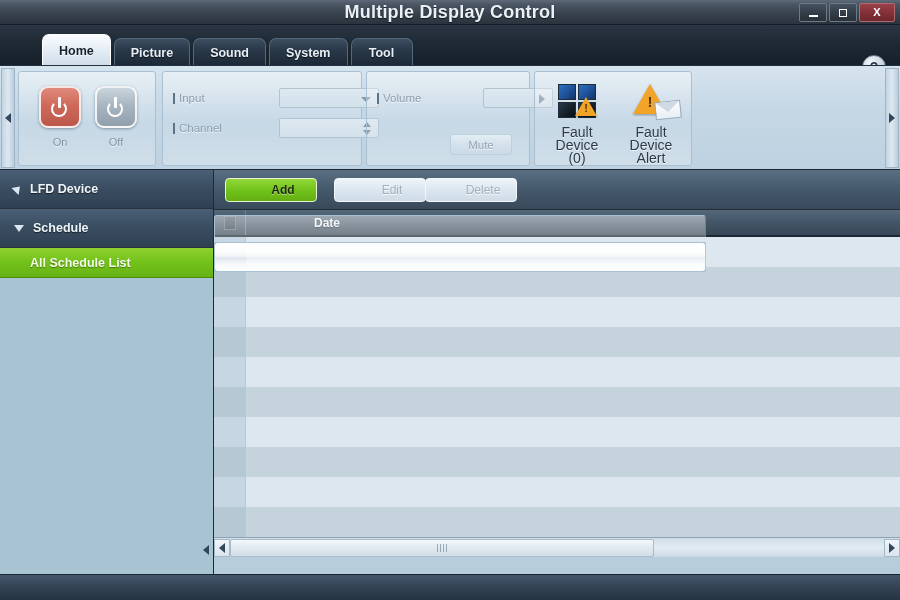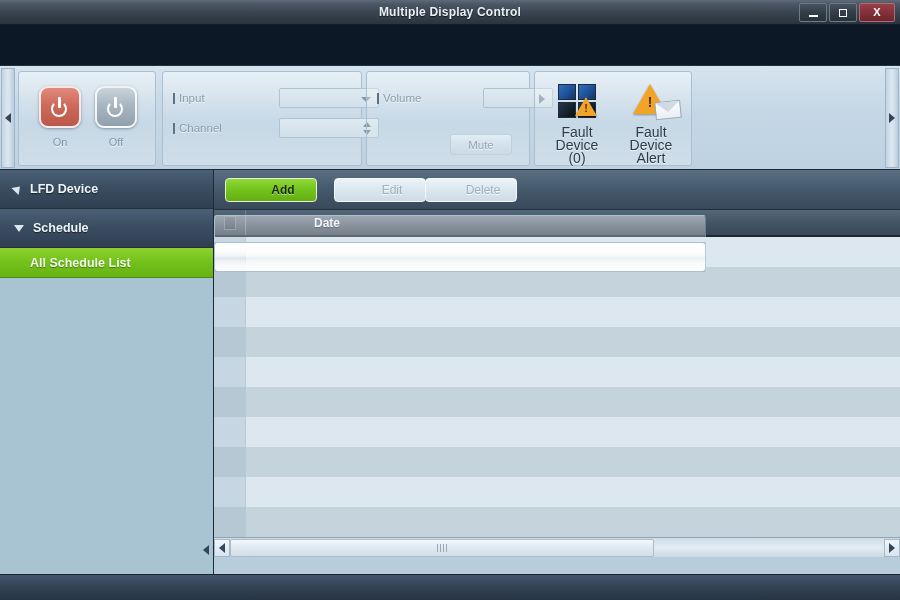--- a/index.html
+++ b/index.html
@@ -29,21 +29,21 @@
     border-bottom: 1px solid #141d27;
     box-sizing: border-box;
   }
   .titlebar-title {
     position: absolute;
     left: 0; top: 0;
     width: 900px;
     line-height: 24px;
     text-align: center;
     color: #eaf0f6;
-    font-size: 12px;
+    font-size: 18px;
     font-weight: bold;
     letter-spacing: 0.2px;
     text-shadow: 0 1px 1px rgba(0,0,0,.65);
   }
   .win-btns {
     position: absolute;
     right: 5px; top: 3px;
     display: flex;
     gap: 2px;
   }
@@ -651,20 +651,40 @@
       </div>
       <div class="win-btn">
         <div class="sq-max"></div>
       </div>
       <div class="win-btn close">
         <span class="glyph">X</span>
       </div>
     </div>
   </div>
 
+  <div class="tabstrip">
+    <div class="tabs">
+      <div class="tab active">
+          <span>Home</span>
+        </div>
+      <div class="tab">
+          <span>Picture</span>
+        </div>
+      <div class="tab">
+          <span>Sound</span>
+        </div>
+      <div class="tab">
+          <span>System</span>
+        </div>
+      <div class="tab">
+          <span>Tool</span>
+        </div>
+    </div>
+    <div class="help-btn">?</div>
+  </div>
 
   <div class="ribbon">
 
     <div class="ribbon-arrow left">
       <span class="tri-l"></span>
     </div>
     <div class="ribbon-arrow right">
       <span class="tri-r"></span>
     </div>
 

